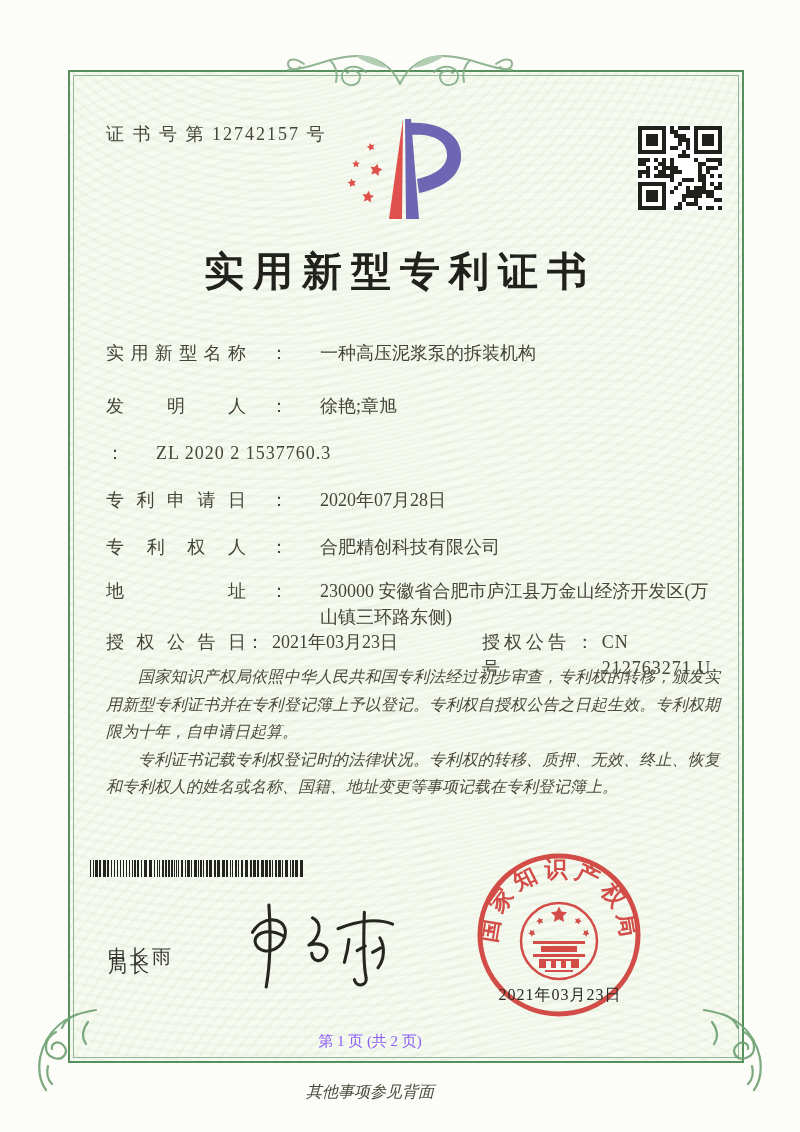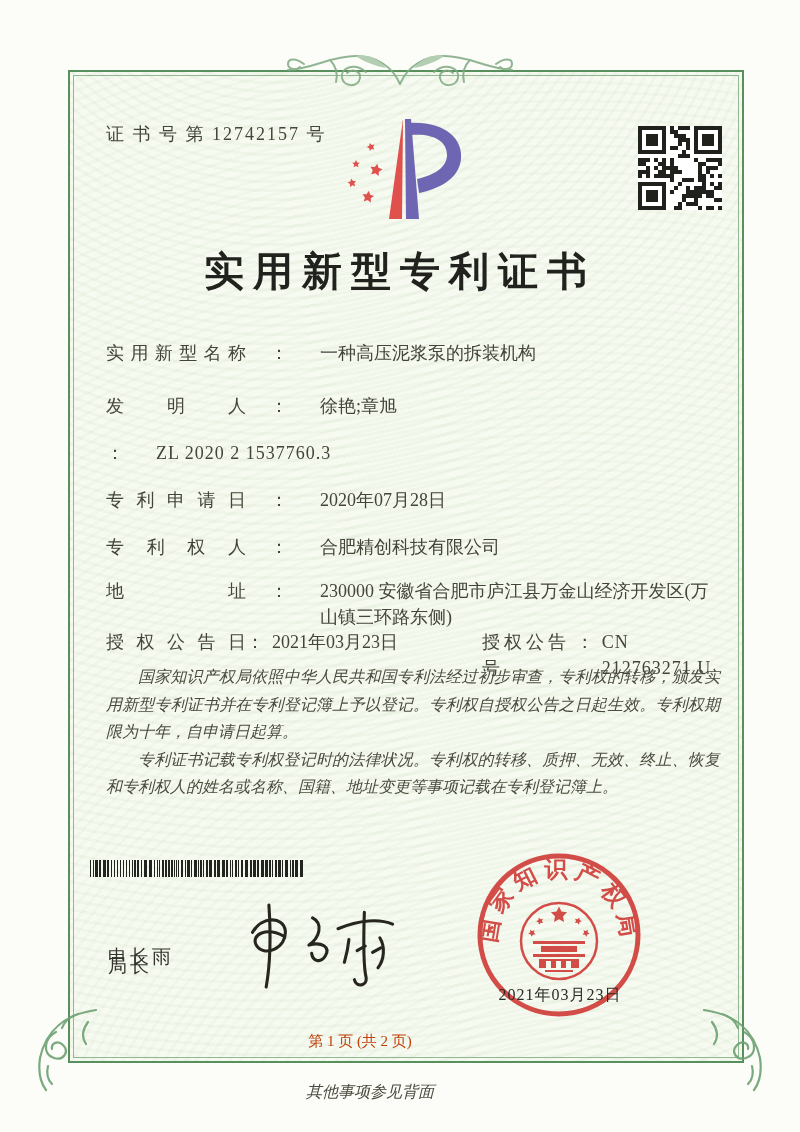--- a/index.html
+++ b/index.html
@@ -39,21 +39,21 @@
   .grant-right .flabel2{letter-spacing:4px; margin-right:2px;}
   .paras{left:106px; top:663px; width:614px; font-size:16px; line-height:27.5px;
          font-style:italic; color:#4a4a3e; text-align:justify;}
   .paras p{margin:0; text-indent:2em;}
   .signer{font-family:"Liberation Sans","DejaVu Sans",sans-serif;
           font-size:19px; letter-spacing:3px; color:#33332c;}
   .signer-title{left:108px; top:953px;}
   .signer-name{left:108px; top:944px;}
   .seal-date{left:484px; top:985px; width:152px; text-align:center;
              font-size:16px; letter-spacing:1px; color:#2b2b26; z-index:5;}
-  .page-info{left:240px; top:1032px; width:240px; text-align:center; font-size:15px; color:#c2410c;}
+  .page-info{left:250px; top:1032px; width:240px; text-align:center; font-size:15px; color:#8b5cf6;}
   .footer-note{left:270px; top:1082px; width:200px; text-align:center;
                font-size:16px; font-style:italic; color:#4a4a3e;}
   svg{display:block;}
 </style>
 </head>
 <body>
 
 <div class="page">
 
   <div class="frame">

